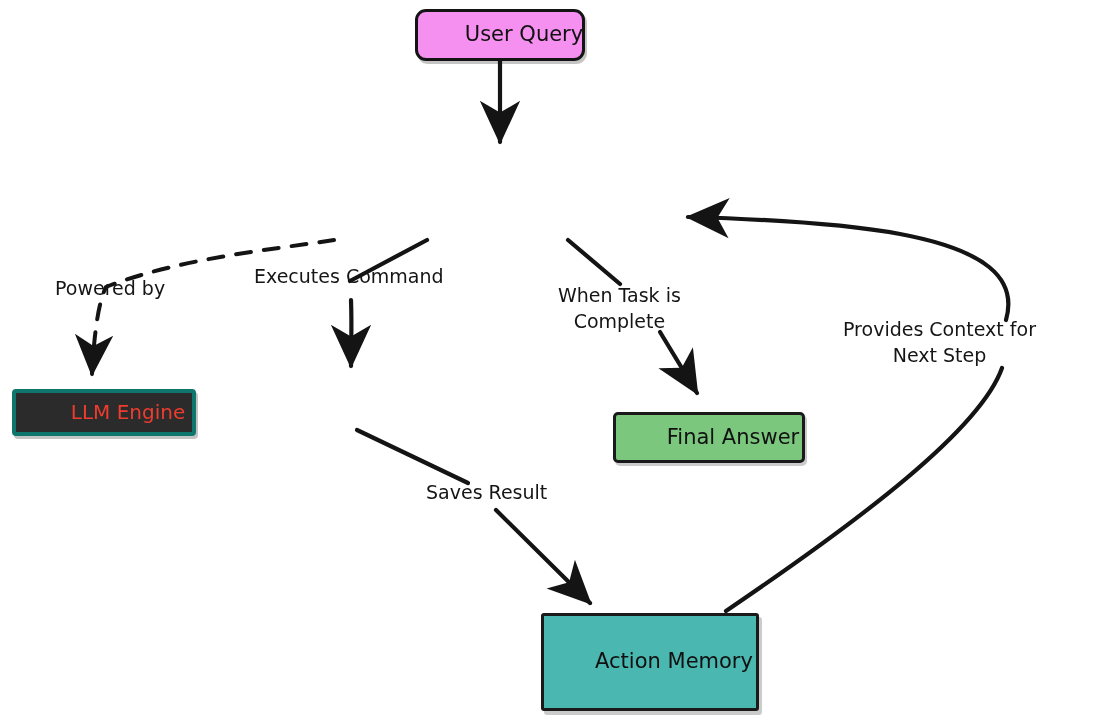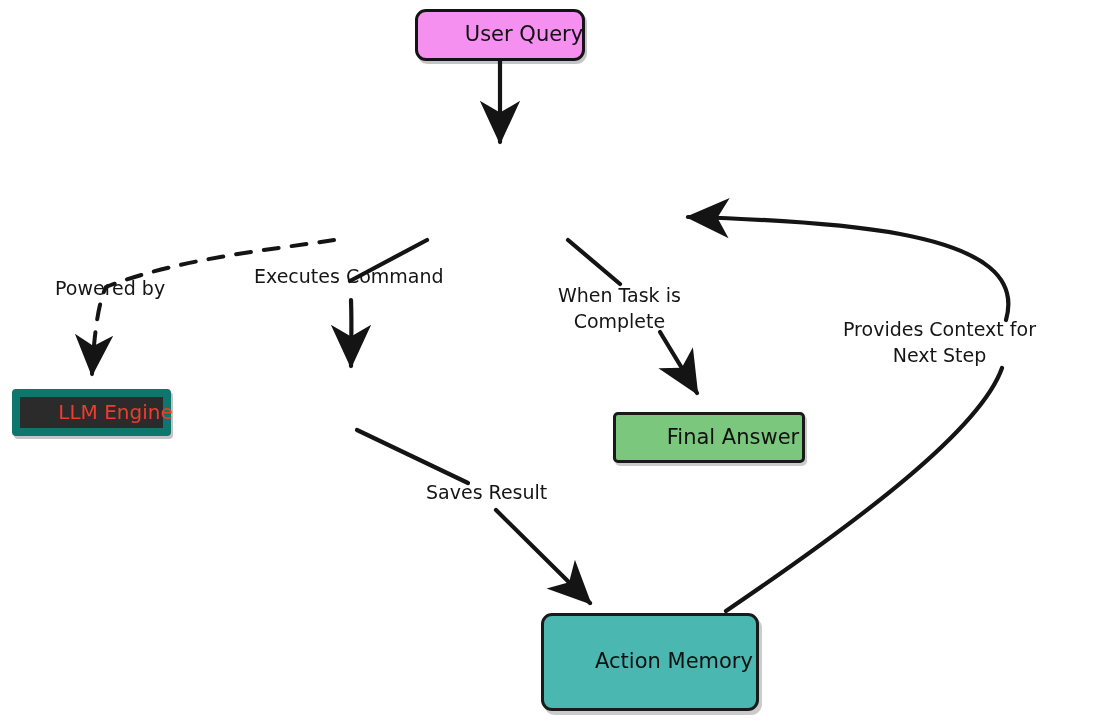--- a/index.html
+++ b/index.html
@@ -57,23 +57,23 @@
     left: 332px; top: 151px; width: 341px; height: 87px;
     background: #3fa2f0;
     border-radius: 3px;
     box-shadow: 2px 3px 0 rgba(20,20,20,0.22);
   }
   .n-agent-brain .line {
     font-size: 21px;
     color: #101010;
   }
   .n-llm-engine {
-    left: 12px; top: 389px; width: 159px; height: 47px;
+    left: 12px; top: 389px; width: 184px; height: 47px;
     background: #2b2b2b;
-    border: 8px solid #0f766e;
+    border: 4px solid #0f766e;
     border-radius: 4px;
     box-shadow: 2px 3px 0 rgba(20,20,20,0.25);
   }
   .n-llm-engine .line {
     font-size: 20px;
     color: #ee3c2e;
   }
   .n-external-tools {
     left: 254px; top: 381px; width: 192px; height: 48px;
     background: #f7703a;
@@ -90,21 +90,21 @@
     border-radius: 5px;
     box-shadow: 2px 3px 0 rgba(20,20,20,0.22);
   }
   .n-final-answer .line {
     font-size: 21px;
     color: #111111;
   }
   .n-action-memory {
     left: 541px; top: 613px; width: 218px; height: 98px;
     background: #4ab8b0;
-    border-radius: 11px;
+    border-radius: 3px;
     box-shadow: 3px 4px 0 rgba(20,20,20,0.22);
   }
   .n-action-memory .line {
     font-size: 21px;
     color: #101010;
   }
   .edge-label {
     position: absolute;
     z-index: 4;
     color: #151515;

